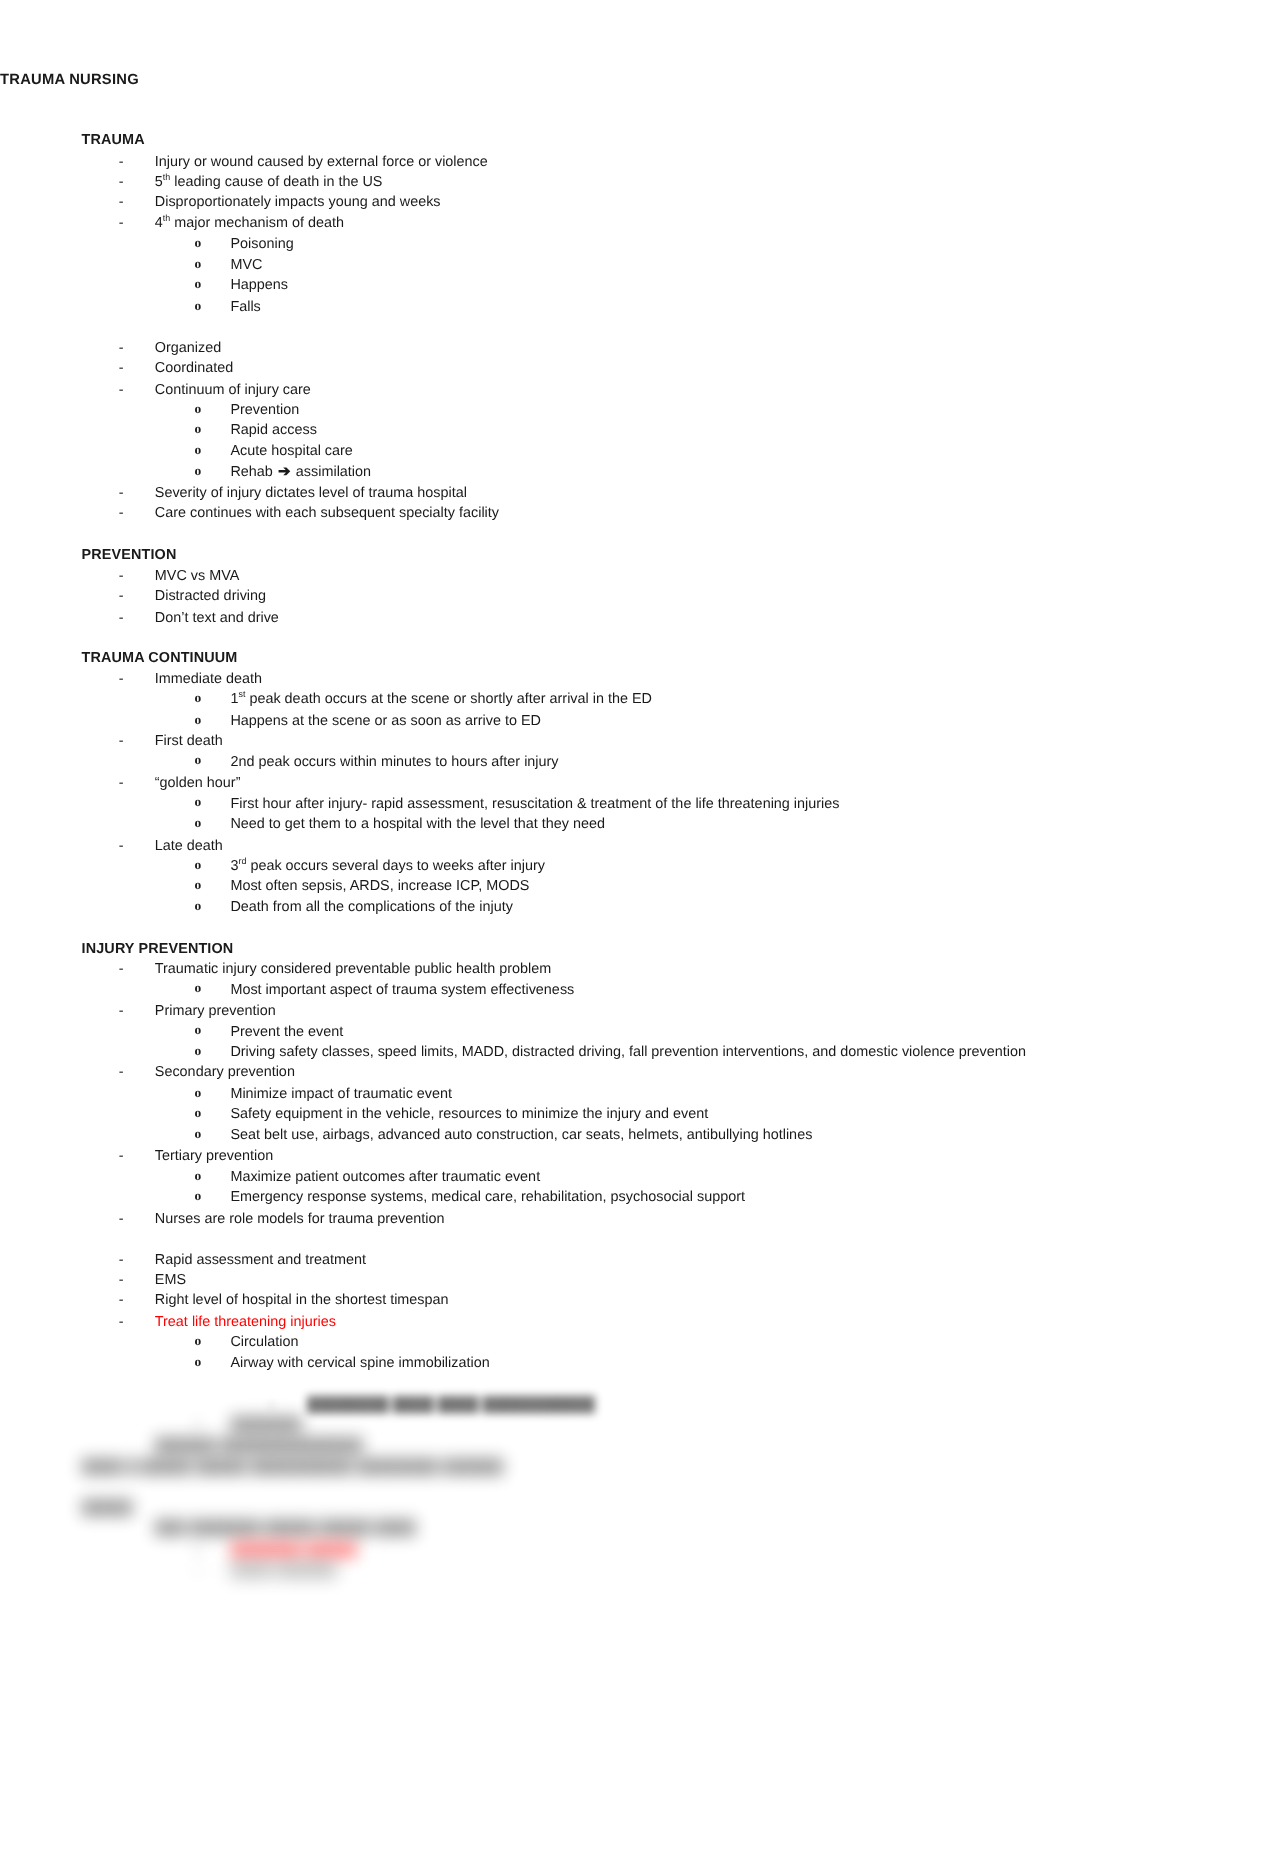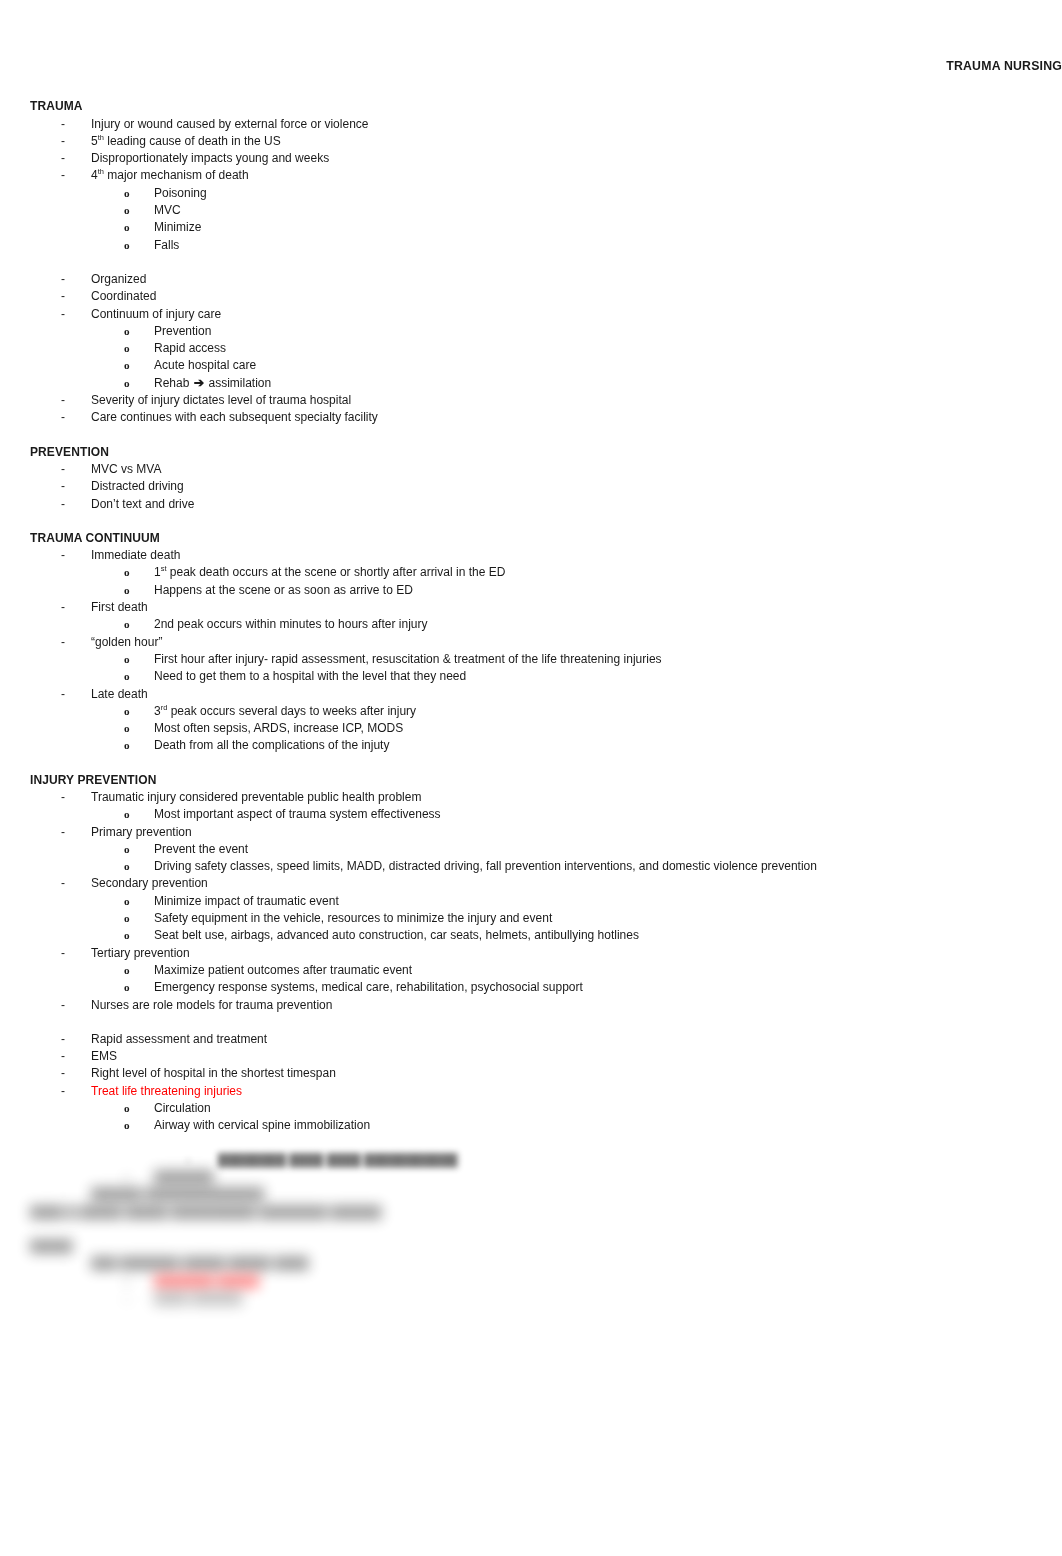--- a/index.html
+++ b/index.html
@@ -18,33 +18,33 @@
 
   .page {
     position: relative;
     width: 1062px;
     height: 1556px;
     padding: 0;
     box-sizing: border-box;
   }
 
   .doc-title {
-    text-align: right;
+    text-align: left;
     font-weight: bold;
     font-size: 12.3px;
     letter-spacing: 0.2px;
     padding-top: 60px;
     margin: 0 0 0 0;
     line-height: 1;
   }
 
   .body-wrap {
-    padding-left: 30px;
+    padding-left: 68px;
     padding-right: 40px;
-    margin-top: 26px;
+    margin-top: 36px;
   }
 
   .section {
     margin: 0 0 17px 0;
   }
 
   .section-head {
     font-weight: bold;
     font-size: 12.0px;
     line-height: 17.3px;
@@ -182,21 +182,21 @@
         <li class="l2">
           <span class="bullet">o</span>
           <span class="txt">Poisoning</span>
         </li>
         <li class="l2">
           <span class="bullet">o</span>
           <span class="txt">MVC</span>
         </li>
         <li class="l2">
           <span class="bullet">o</span>
-          <span class="txt">Minimize</span>
+          <span class="txt">Happens</span>
         </li>
         <li class="l2">
           <span class="bullet">o</span>
           <span class="txt">Falls</span>
         </li>
       </ul>
     </div>
 
     <div class="section">
       <ul class="lvl1">

